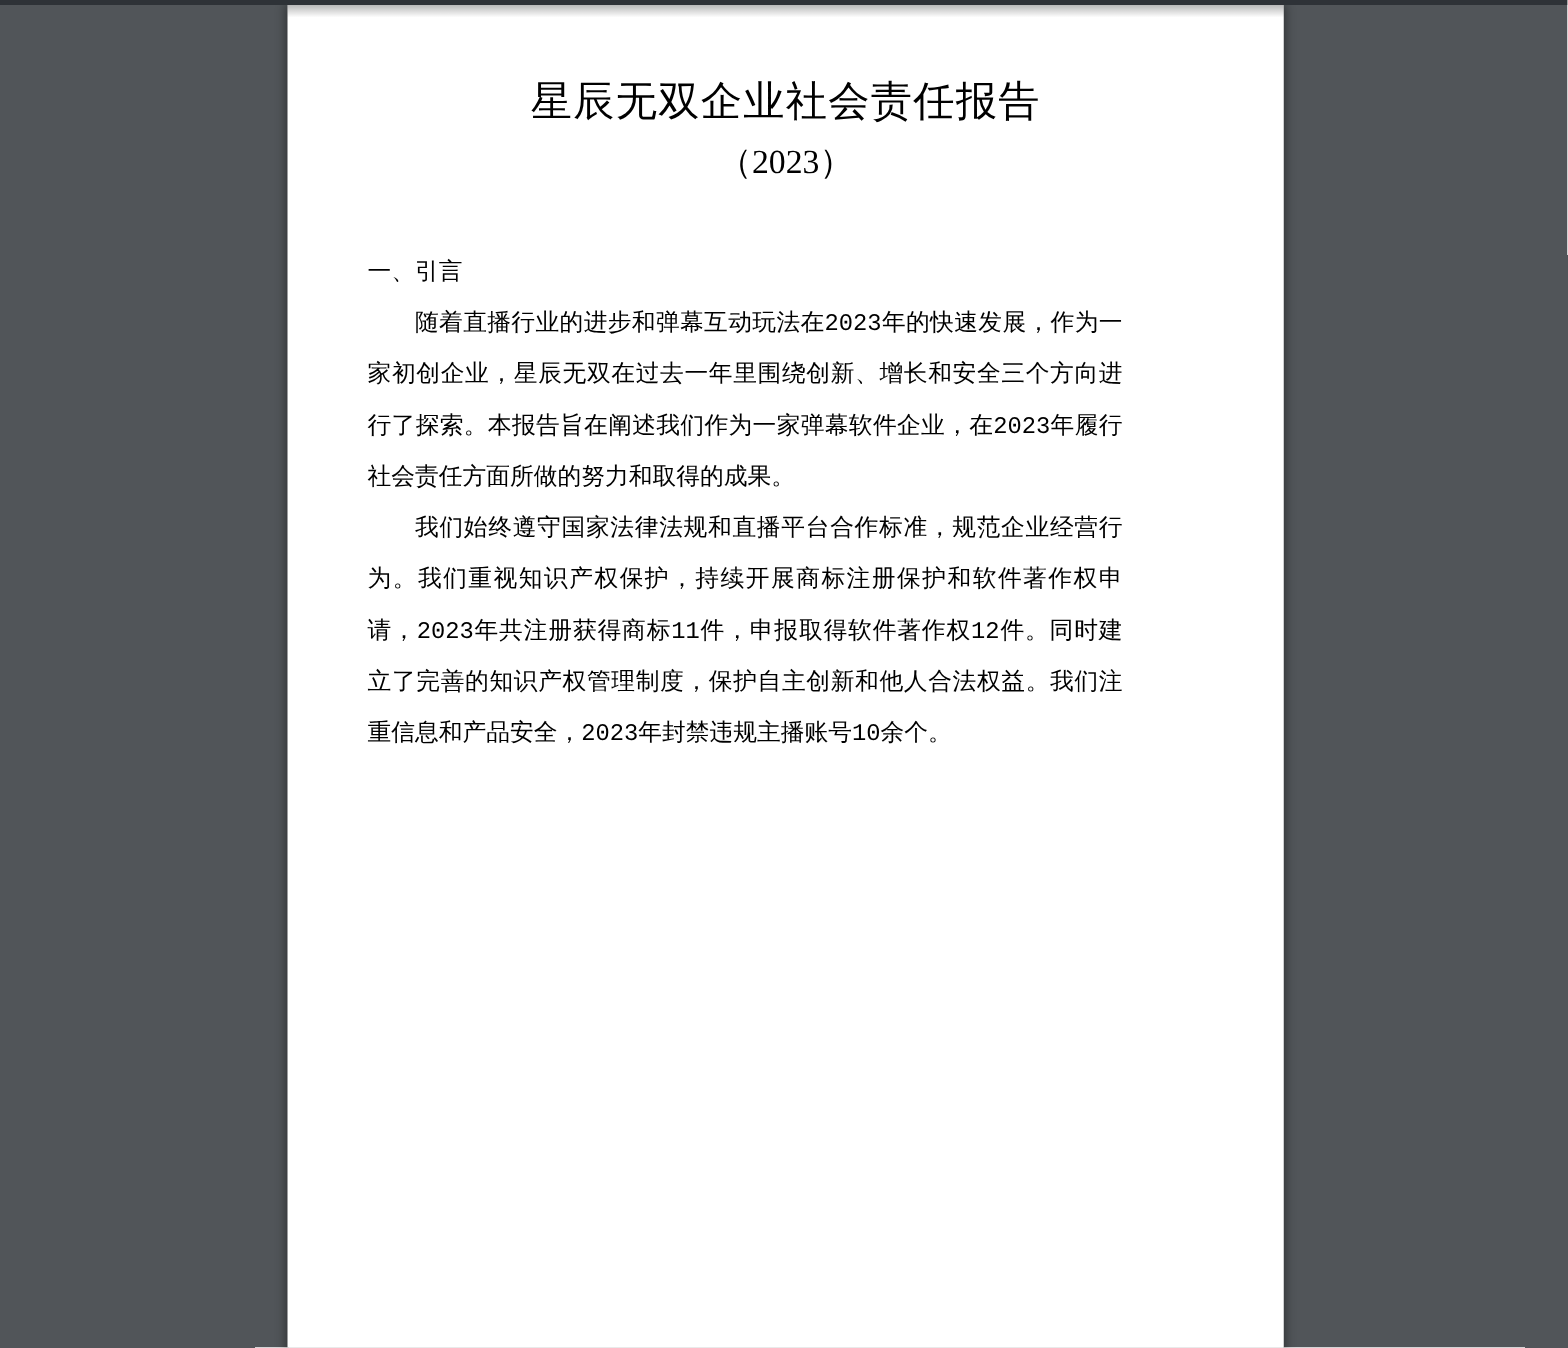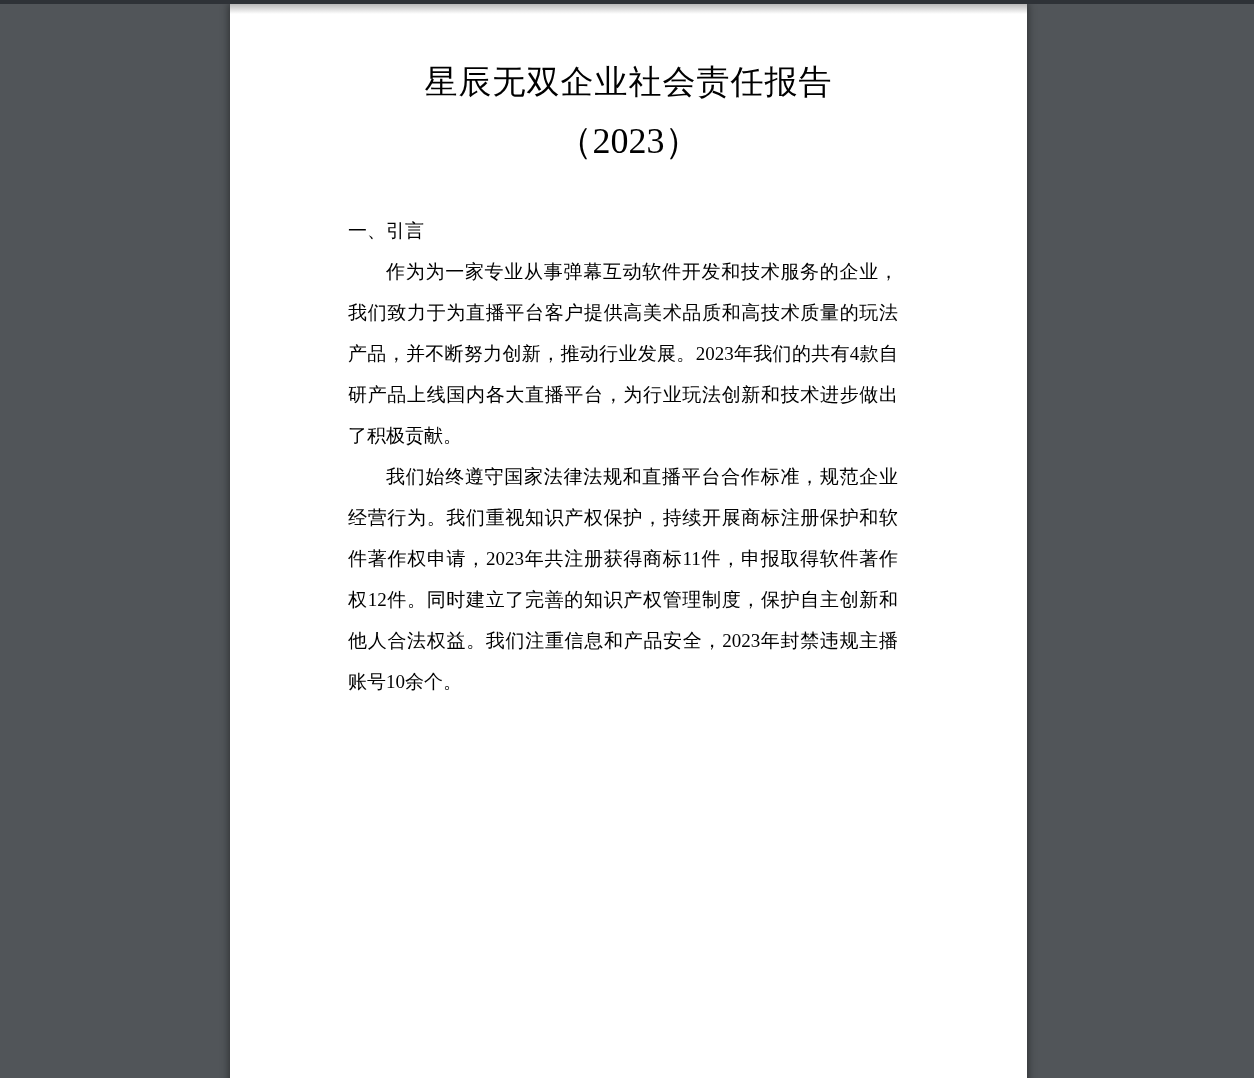--- a/index.html
+++ b/index.html
@@ -52,32 +52,33 @@
   .doc-title {
     margin-top: 56px;
     font-size: 33px;
     line-height: 44px;
     font-weight: 400;
     text-align: center;
     letter-spacing: 1px;
   }
 
   .doc-subtitle {
-    margin-top: 18px;
-    font-size: 36px;
+    margin-top: 6px;
+    font-size: 27px;
     line-height: 38px;
     text-align: center;
   }
 
   .doc-body {
     margin-top: 50px;
-    padding-left: 118px;
+    padding-left: 64px;
     width: 668px; 
     font-size: 19px;
     line-height: 41px;
+    font-family: Liberation Mono, monospace;
   }
 
   .doc-body h2 {
     font-size: 19px;
     line-height: 41px;
     font-weight: 400;
     white-space: pre-wrap;
   }
 
   .doc-body p {
@@ -92,20 +93,20 @@
 <div class="viewer">
   <div class="top-edge-bar"></div>
 
   <div class="page">
     <h1 class="doc-title">星辰无双企业社会责任报告</h1>
 
     <div class="doc-subtitle">（2023）</div>
 
     <div class="doc-body">
       <h2>一、引言</h2>
+      <p>随着直播行业的进步和弹幕互动玩法在2023年的快速发展，作为一家初创企业，星辰无双在过去一年里围绕创新、增长和安全三个方向进行了探索。本报告旨在阐述我们作为一家弹幕软件企业，在2023年履行社会责任方面所做的努力和取得的成果。</p>
 
-      <p>作为为一家专业从事弹幕互动软件开发和技术服务的企业，我们致力于为直播平台客户提供高美术品质和高技术质量的玩法产品，并不断努力创新，推动行业发展。2023年我们的共有4款自研产品上线国内各大直播平台，为行业玩法创新和技术进步做出了积极贡献。</p>
 
 
       <p>我们始终遵守国家法律法规和直播平台合作标准，规范企业经营行为。我们重视知识产权保护，持续开展商标注册保护和软件著作权申请，2023年共注册获得商标11件，申报取得软件著作权12件。同时建立了完善的知识产权管理制度，保护自主创新和他人合法权益。我们注重信息和产品安全，2023年封禁违规主播账号10余个。</p>
     </div>
   </div>
 </div>
 
 </body></html>

